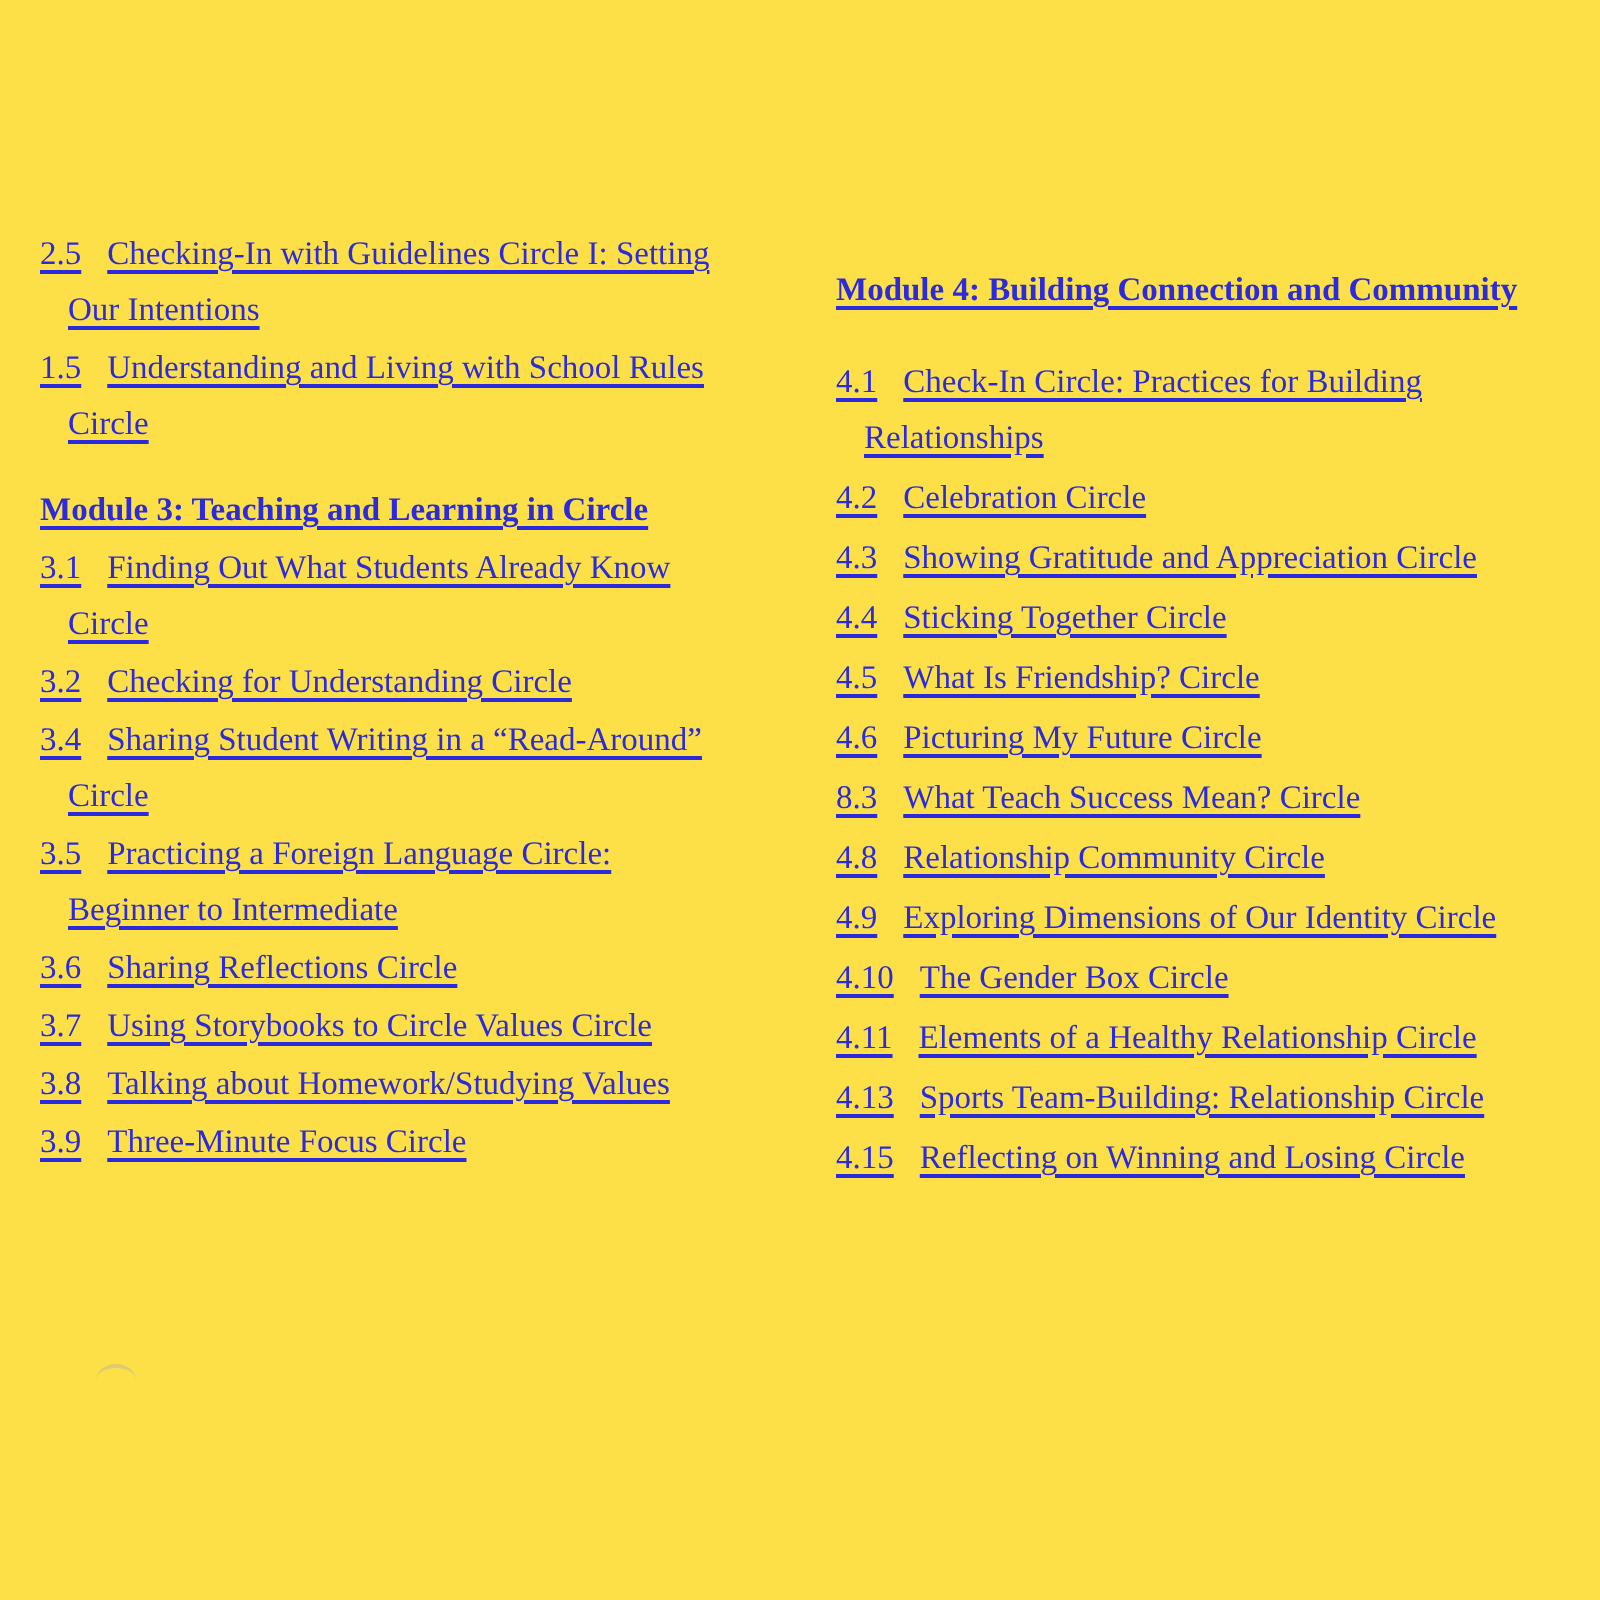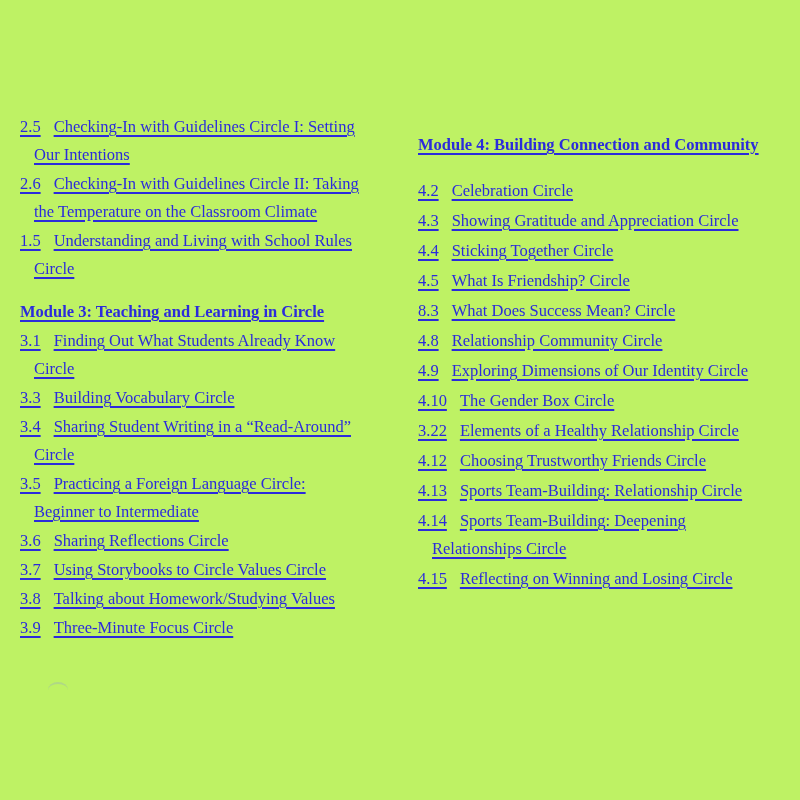--- a/index.html
+++ b/index.html
@@ -2,21 +2,21 @@
 <html><head>
 <meta charset="utf-8">
 <style>
   html, body { margin: 0; padding: 0; }
   body {
     width: 800px; height: 800px;
     background: #ffffff;
     overflow: hidden;
     font-family: "Liberation Serif", "DejaVu Serif", serif;
   }
-  .page { position: relative; width: 800px; height: 800px; background: #bef264; }
+  .page { position: relative; width: 800px; height: 800px; background: #fde047; }
   .col {
     position: absolute;
     font-size: 16.5px;
     line-height: 28px;
     color: var(--link, #2b2bdb);
   }
   .col-left  { left: 20px;  top: 113px; width: 368px; }
   .col-right { left: 418px; top: 131px; width: 372px; }
   p { margin: 0; }
   .toc-entry { padding-left: 14px; text-indent: -14px; }
@@ -42,48 +42,46 @@
     border-radius: 50% 50% 0 0 / 100% 100% 0 0;
   }
 </style>
 </head>
 <body style="--link: #2b2bdb; background: rgb(255, 255, 255);">
 
 <div class="page">
   <div class="col col-left">
       <p class="toc-entry"><a class="toc-link"><span class="num">2.5</span><span class="entry-text">Checking-In with Guidelines Circle I: Setting
 Our Intentions</span></a></p>
-      <p class="toc-entry"><a class="toc-link"><span class="num">2.6</span><span class="entry-text">Checking-In with Guidelines Circle II: Taking
-the Temperature on the Classroom Climate</span></a></p>
       <p class="toc-entry"><a class="toc-link"><span class="num">1.5</span><span class="entry-text">Understanding and Living with School Rules
 Circle</span></a></p>
       <p class="toc-header"><a class="toc-link">Module 3: Teaching and Learning in Circle</a></p>
       <p class="toc-entry"><a class="toc-link"><span class="num">3.1</span><span class="entry-text">Finding Out What Students Already Know
 Circle</span></a></p>
-      <p class="toc-entry"><a class="toc-link"><span class="num">3.3</span><span class="entry-text">Building Vocabulary Circle</span></a></p>
+      <p class="toc-entry"><a class="toc-link"><span class="num">3.2</span><span class="entry-text">Checking for Understanding Circle</span></a></p>
       <p class="toc-entry"><a class="toc-link"><span class="num">3.4</span><span class="entry-text">Sharing Student Writing in a “Read-Around”
 Circle</span></a></p>
       <p class="toc-entry"><a class="toc-link"><span class="num">3.5</span><span class="entry-text">Practicing a Foreign Language Circle:
 Beginner to Intermediate</span></a></p>
       <p class="toc-entry"><a class="toc-link"><span class="num">3.6</span><span class="entry-text">Sharing Reflections Circle</span></a></p>
       <p class="toc-entry"><a class="toc-link"><span class="num">3.7</span><span class="entry-text">Using Storybooks to Circle Values Circle</span></a></p>
       <p class="toc-entry"><a class="toc-link"><span class="num">3.8</span><span class="entry-text">Talking about Homework/Studying Values</span></a></p>
       <p class="toc-entry"><a class="toc-link"><span class="num">3.9</span><span class="entry-text">Three-Minute Focus Circle</span></a></p>
     </div>
   <div class="col col-right">
       <p class="toc-header"><a class="toc-link">Module 4: Building Connection and Community</a></p>
+      <p class="toc-entry"><a class="toc-link"><span class="num">4.1</span><span class="entry-text">Check-In Circle: Practices for Building
+Relationships</span></a></p>
       <p class="toc-entry"><a class="toc-link"><span class="num">4.2</span><span class="entry-text">Celebration Circle</span></a></p>
       <p class="toc-entry"><a class="toc-link"><span class="num">4.3</span><span class="entry-text">Showing Gratitude and Appreciation Circle</span></a></p>
       <p class="toc-entry"><a class="toc-link"><span class="num">4.4</span><span class="entry-text">Sticking Together Circle</span></a></p>
       <p class="toc-entry"><a class="toc-link"><span class="num">4.5</span><span class="entry-text">What Is Friendship? Circle</span></a></p>
-      <p class="toc-entry"><a class="toc-link"><span class="num">8.3</span><span class="entry-text">What Does Success Mean? Circle</span></a></p>
+      <p class="toc-entry"><a class="toc-link"><span class="num">4.6</span><span class="entry-text">Picturing My Future Circle</span></a></p>
+      <p class="toc-entry"><a class="toc-link"><span class="num">8.3</span><span class="entry-text">What Teach Success Mean? Circle</span></a></p>
       <p class="toc-entry"><a class="toc-link"><span class="num">4.8</span><span class="entry-text">Relationship Community Circle</span></a></p>
       <p class="toc-entry"><a class="toc-link"><span class="num">4.9</span><span class="entry-text">Exploring Dimensions of Our Identity Circle</span></a></p>
       <p class="toc-entry"><a class="toc-link"><span class="num">4.10</span><span class="entry-text">The Gender Box Circle</span></a></p>
-      <p class="toc-entry"><a class="toc-link"><span class="num">3.22</span><span class="entry-text">Elements of a Healthy Relationship Circle</span></a></p>
-      <p class="toc-entry"><a class="toc-link"><span class="num">4.12</span><span class="entry-text">Choosing Trustworthy Friends Circle</span></a></p>
+      <p class="toc-entry"><a class="toc-link"><span class="num">4.11</span><span class="entry-text">Elements of a Healthy Relationship Circle</span></a></p>
       <p class="toc-entry"><a class="toc-link"><span class="num">4.13</span><span class="entry-text">Sports Team-Building: Relationship Circle</span></a></p>
-      <p class="toc-entry"><a class="toc-link"><span class="num">4.14</span><span class="entry-text">Sports Team-Building: Deepening
-Relationships Circle</span></a></p>
       <p class="toc-entry"><a class="toc-link"><span class="num">4.15</span><span class="entry-text">Reflecting on Winning and Losing Circle</span></a></p>
     </div>
   <div class="faint-arc"></div>
 </div>
 
 </body></html>

